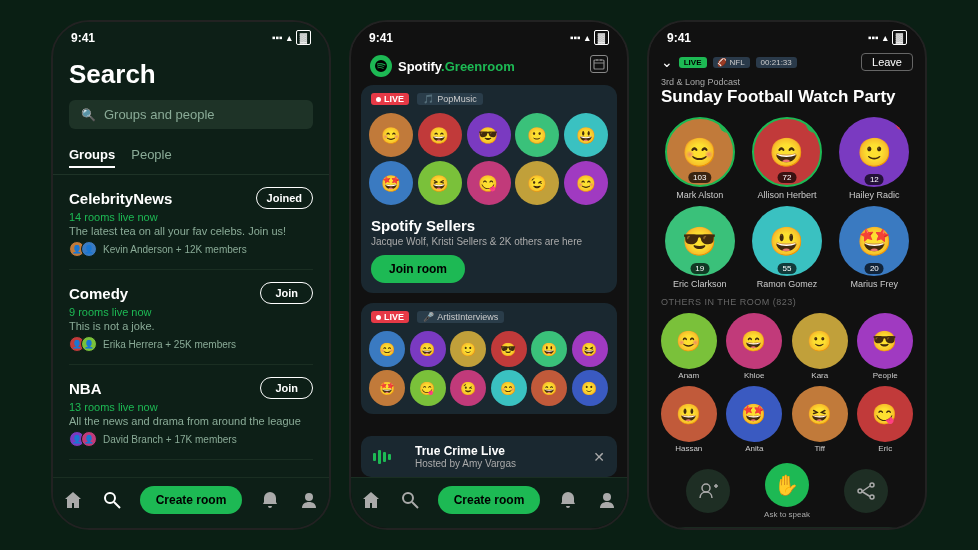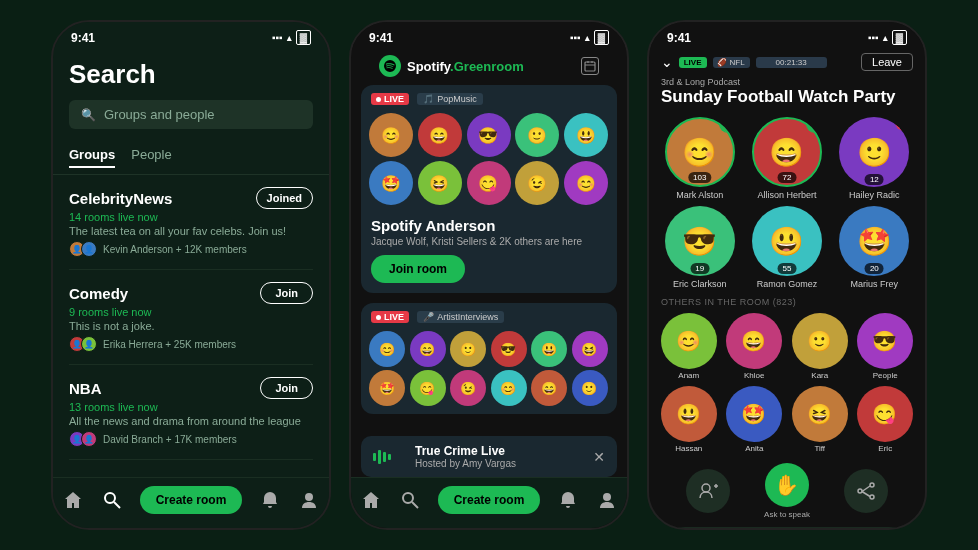--- a/index.html
+++ b/index.html
@@ -200,22 +200,21 @@
       font-weight: 700;
       cursor: pointer;
     }
     
     .phone2 {
       background: #111;
     }
     .greenroom-header {
       display: flex;
       justify-content: space-between;
-      align-items: center;
-      padding: 6px 28px 8px;
+      padding: 6px 19px 8px;
       flex-shrink: 0;
     }
     .spotify-greenroom-logo {
       display: flex;
       align-items: center;
       gap: 6px;
     }
     .spotify-circle {
       width: 22px;
       height: 22px;
@@ -407,21 +406,21 @@
       padding: 1px 5px;
       font-size: 8px;
       color: #ccc;
       display: flex;
       align-items: center;
       gap: 2px;
     }
     .timer-tag {
       background: #2a3a4a;
       border-radius: 3px;
-      padding: 1px 20px;
+      padding: 1px 5px;
       font-size: 8px;
       color: #ccc;
     }
     .leave-btn {
       background: transparent;
       border: 1px solid #666;
       border-radius: 4px;
       padding: 2px 10px;
       color: #fff;
       font-size: 11px;
@@ -757,21 +756,21 @@
           <div class="avatar-grid-item av5">😎</div>
           <div class="avatar-grid-item av7">🙂</div>
           <div class="avatar-grid-item av9">😃</div>
           <div class="avatar-grid-item av2">🤩</div>
           <div class="avatar-grid-item av4">😆</div>
           <div class="avatar-grid-item av6">😋</div>
           <div class="avatar-grid-item av8">😉</div>
           <div class="avatar-grid-item av10">😊</div>
         </div>
         <div class="room-info">
-          <div class="room-title">Spotify Anderson</div>
+          <div class="room-title">Spotify Sellers</div>
           <div class="room-subtitle">Jacque Wolf, Kristi Sellers &amp; 2K others are here</div>
           <button class="join-room-btn">Join room</button>
         </div>
       </div>
 
       <div class="room-card">
         <div class="room-card-header">
           <span class="live-badge">
             <span class="live-dot"></span>
             <span>LIVE</span>

